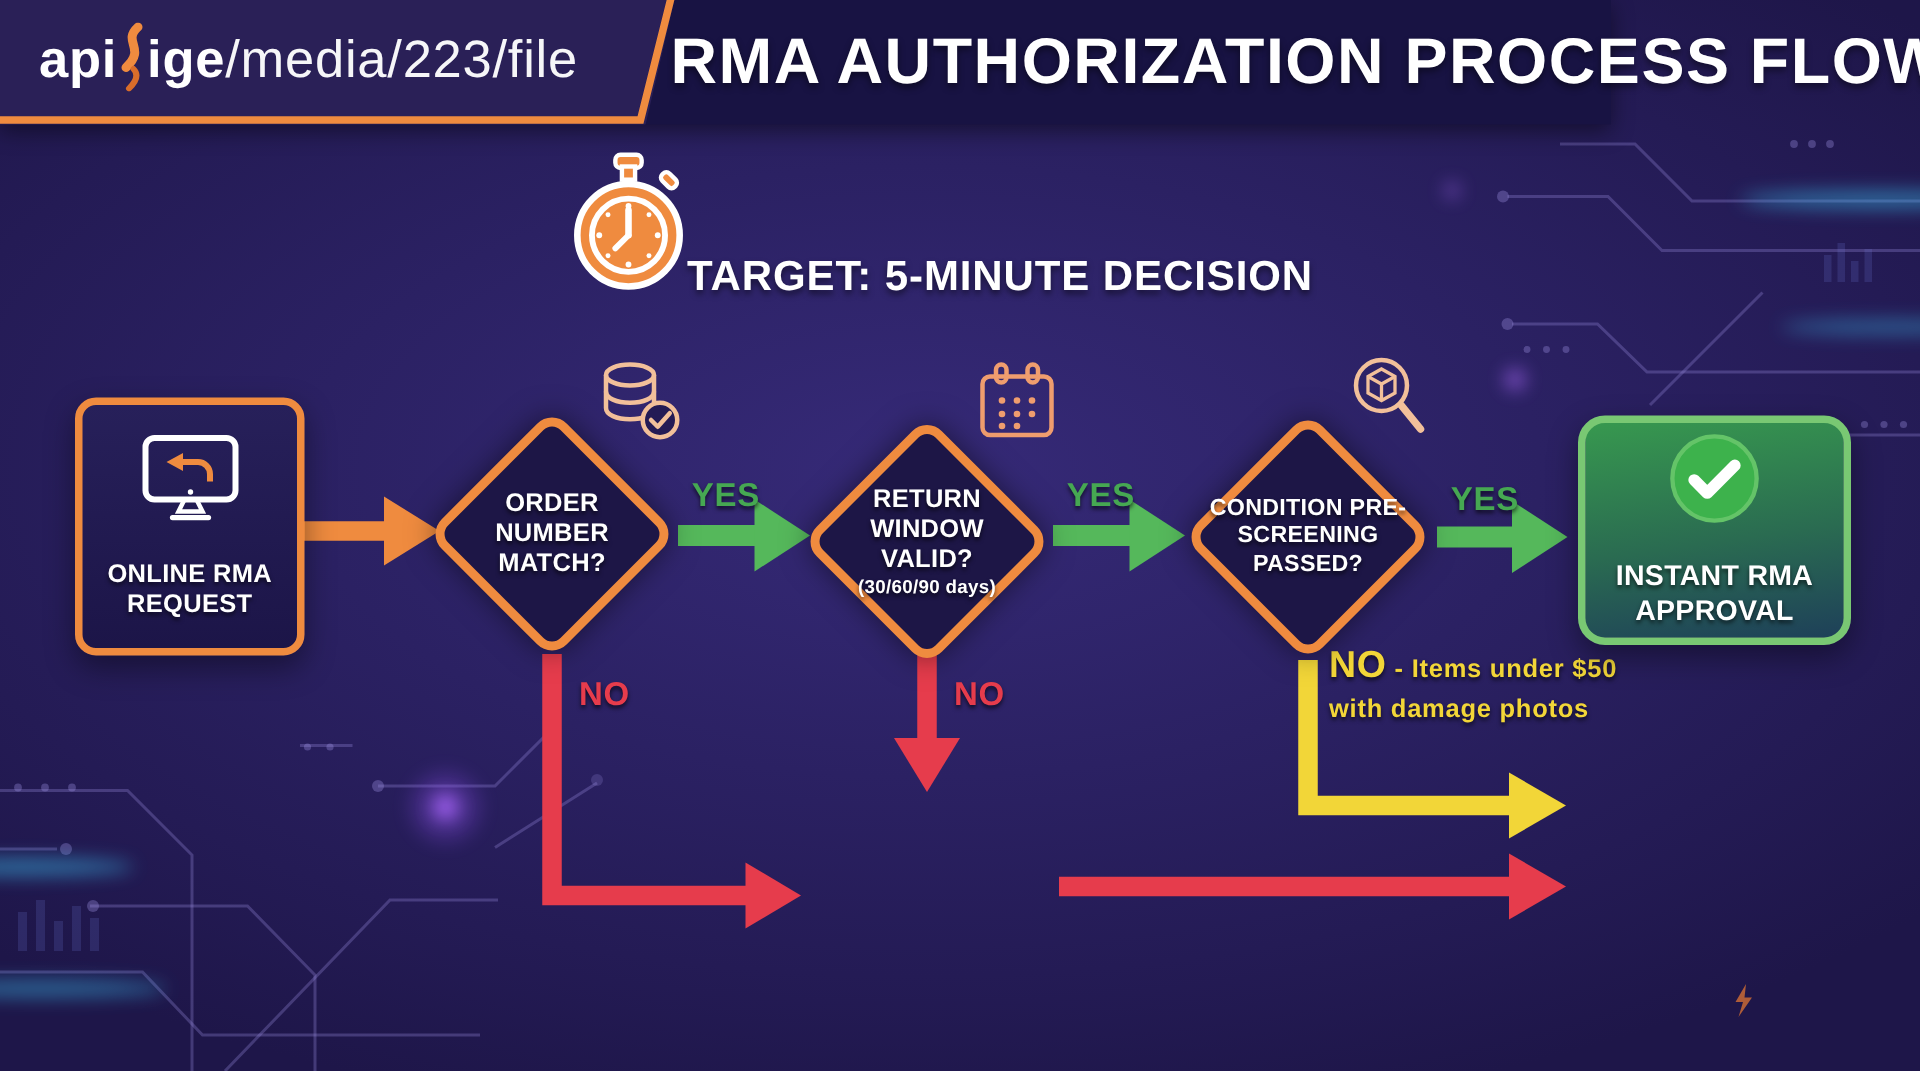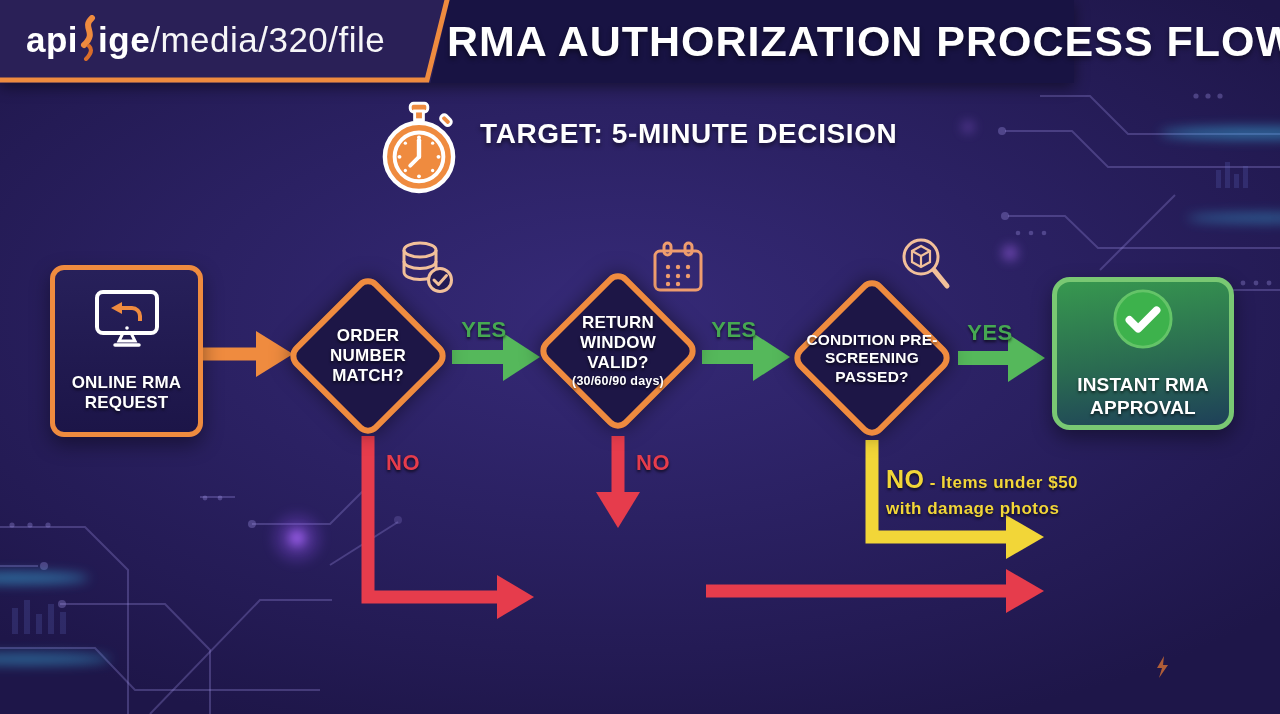--- a/index.html
+++ b/index.html
@@ -22,21 +22,21 @@
   .logo-shape{position:absolute;left:0;top:0}
   .logo-text{position:absolute;left:26px;top:50%;transform:translateY(-54%);display:flex;align-items:center;
     color:#fff;font-size:35px;white-space:nowrap}
   .logo-bold{font-weight:800;letter-spacing:.5px}
   .logo-light{font-weight:400;letter-spacing:.5px;opacity:.96}
   .flame{margin:0 -1px 4px -1px}
   .title{flex:1;text-align:center;margin-right:64px;color:#fff;font-size:43px;font-weight:800;
     letter-spacing:1px;text-shadow:0 3px 5px rgba(0,0,0,.45);white-space:nowrap}
 
   
-  .banner{position:absolute;left:380px;top:100px;display:flex;align-items:flex-start;gap:22px;z-index:3}
+  .banner{position:absolute;left:380px;top:100px;display:flex;align-items:flex-end;z-index:3}
   .banner-text{color:#fff;font-size:28px;font-weight:800;letter-spacing:.6px;
     text-shadow:0 3px 4px rgba(0,0,0,.5);margin-top:18px}
 
   
   .bg-circuit{position:absolute;left:0;top:0;z-index:0}
   .arrows{position:absolute;left:0;top:0;z-index:1;pointer-events:none}
   .deco{position:absolute;z-index:2}
 
   
   .edge-label{position:absolute;z-index:2;font-weight:800;font-size:22px;letter-spacing:.5px;
@@ -67,21 +67,21 @@
 
   
   .diamond{position:absolute;z-index:3;width:118px;height:118px}
   .diamond .shape{position:absolute;inset:0;transform:rotate(45deg);background:var(--node_fill);
     border:6px solid var(--orange);border-radius:14px;box-shadow:0 0 20px rgba(0,0,0,.5)}
   .diamond .dtext{position:absolute;left:50%;top:50%;transform:translate(-50%,-50%);
     text-align:center;color:#fff;font-weight:800;line-height:1.18;letter-spacing:.2px;
     text-shadow:0 2px 3px rgba(0,0,0,.65)}
   .d1{left:309px;top:297px}
   .d1 .dtext{width:122px;font-size:17px}
-  .d2{left:559px;top:292px}
+  .d2{left:559px;top:302px}
   .d2 .dtext{width:134px;font-size:17px}
   .d2 .dsub{display:block;font-size:12.5px;font-weight:700;margin-top:1px}
   .d3{left:813px;top:299px}
   .d3 .dtext{width:158px;font-size:15.5px}
 
   .badge{border-radius:50%;flex:0 0 auto}
 </style>
 </head>
 <body>
 
@@ -157,21 +157,21 @@
         <path d="M-6,-6 L451,-6 L429,89 L-6,89 Z" fill="#2a2057"></path>
         <path d="M-8,80 L427,80 L449,-8" fill="none" stroke="var(--orange)" stroke-width="5"></path>
       </svg>
       <span class="logo-text">
         <span class="logo-bold">api</span>
         <svg class="flame" width="22" height="46" viewBox="0 0 22 46">
           <path d="M15 3 C4 13 21 17 7 30" stroke="var(--orange)" stroke-width="6" fill="none" stroke-linecap="round"></path>
           <path d="M12 31 C16 35 13 40 9 44" stroke="#d96d2a" stroke-width="4" fill="none" stroke-linecap="round"></path>
         </svg>
         <span class="logo-bold">ige</span>
-        <span class="logo-light">/media/320/file</span>
+        <span class="logo-light">/media/223/file</span>
       </span>
     </div>
     <h1 class="title">RMA AUTHORIZATION PROCESS FLOW</h1>
   </div>
 
   <div class="banner">
     <svg width="78" height="100" viewBox="0 0 80 100">
       <rect x="31" y="2" width="18" height="9" rx="3.5" fill="var(--orange)" stroke="#fff" stroke-width="3"></rect>
       <rect x="35.5" y="10" width="9" height="9" fill="var(--orange)" stroke="#fff" stroke-width="3"></rect>
       <rect x="62" y="16" width="12" height="7" rx="3" fill="var(--orange)" stroke="#fff" stroke-width="3" transform="rotate(45 68 19)"></rect>
@@ -226,21 +226,21 @@
       <polyline points="872,440 872,537 1008,537" fill="none" stroke-width="13"></polyline>
       <polygon points="1006,515 1006,559 1044,537" stroke="none"></polygon>
     </g>
   </svg>
 
   <div class="edge-label lbl-yes" style="left:452px;top:317px;width:64px">YES</div>
   <div class="edge-label lbl-yes" style="left:702px;top:317px;width:64px">YES</div>
   <div class="edge-label lbl-yes" style="left:958px;top:320px;width:64px">YES</div>
   <div class="edge-label lbl-no" style="left:378px;top:450px;width:50px">NO</div>
   <div class="edge-label lbl-no" style="left:628px;top:450px;width:50px">NO</div>
-  <div class="edge-label no3" style="left:886px;top:464px;width:210px">
+  <div class="edge-label no3" style="left:886px;top:428px;width:210px">
     <span class="no-big">NO</span><span class="no-small"> - Items under $50</span><br>
     <span class="no-small">with damage photos</span>
   </div>
 
   <svg class="deco" style="left:396px;top:238px" width="58" height="58" viewBox="0 0 58 58">
     <g stroke="var(--peach)" stroke-width="3" fill="none">
       <ellipse cx="24" cy="12" rx="16" ry="7"></ellipse>
       <path d="M8 12 v22 c0 4.5 7 7.5 16 7.5 s16 -3 16 -7.5 V12"></path>
       <path d="M8 23 c0 4.5 7 7.5 16 7.5 s16 -3 16 -7.5"></path>
       <circle cx="44" cy="42" r="11.5" fill="#241b55"></circle>

